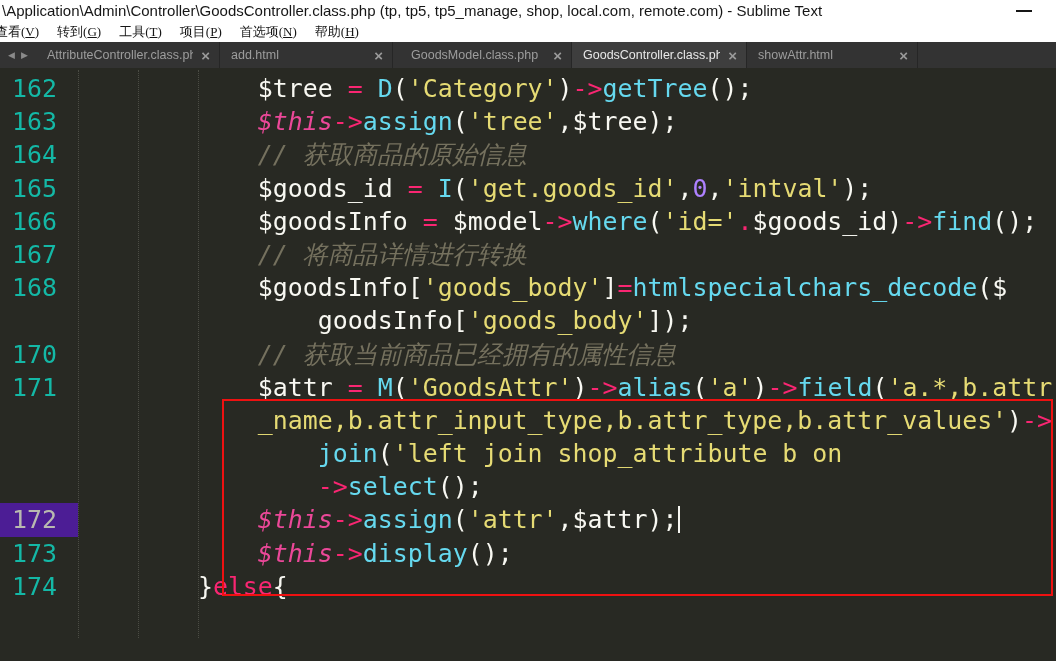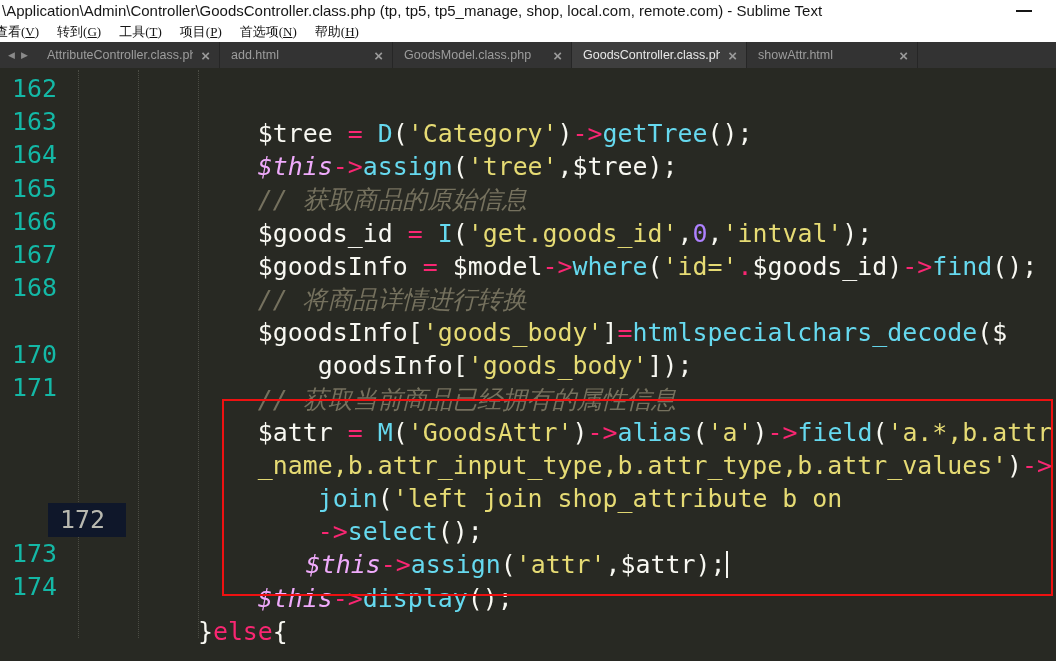--- a/index.html
+++ b/index.html
@@ -37,27 +37,27 @@
   
   .editor { position:relative; height:593px; background:#282923; overflow:hidden;
             font-family:"DejaVu Sans Mono","Liberation Mono",monospace;
             font-size:24.9px; }
   .guide { position:absolute; top:2px; height:568px; width:0;
            border-left:1px dotted #4b4c44; }
   .rows { position:relative; padding-top:4px; }
   .row { display:flex; height:33.2px; line-height:33.2px; white-space:pre; }
   .gut { flex:none; width:78px; padding-right:21px; text-align:right;
          color:#14b8a6; }
-  .gut.cur { background:#0f172a; color:#b9b9b0;margin-left:48px; }
-  .code { flex:none; white-space:pre;margin-top:45px; }
+  .gut.cur { background:#4c1d95; color:#b9b9b0; }
+  .code { flex:none; white-space:pre; }
   .c-w  { color:#f8f8f2; }
   .c-p  { color:#f92672; }
   .c-cy { color:#66d9ef; }
   .c-y  { color:#e6db74; }
-  .c-o  { color:#f0abfc; font-style:italic;text-align:right; }
+  .c-o  { color:#ec4899; font-style:italic;text-align:right; }
   .c-pu { color:#ae81ff; }
   .c-cm { color:#75715e;font-style:italic; }
   .caret { display:inline-block; width:2px; height:27px; background:#f6f6f1;
            vertical-align:-5px; }
   .annotation-box { position:absolute; left:222px; top:331px; width:831px;
                     height:197px; border:2px solid #ee1111; pointer-events:none; }
 </style>
 </head>
 <body>
 
@@ -81,21 +81,21 @@
     <span>▶</span>
   </div>
 <div class="tab" style="width: 184px;">
       <span class="tab-label">AttributeController.class.php</span>
       <span class="tab-close">×</span>
     </div>
     <div class="tab" style="width: 173px;">
       <span class="tab-label">add.html</span>
       <span class="tab-close">×</span>
     </div>
-    <div class="tab" style="width: 179px;">
+    <div class="tab" style="width: 179px; text-align: center;">
       <span class="tab-label">GoodsModel.class.php</span>
       <span class="tab-close">×</span>
     </div>
     <div class="tab active" style="width: 175px;">
       <span class="tab-label">GoodsController.class.php</span>
       <span class="tab-close">×</span>
     </div>
     <div class="tab" style="width: 171px;">
       <span class="tab-label">showAttr.html</span>
       <span class="tab-close">×</span>

